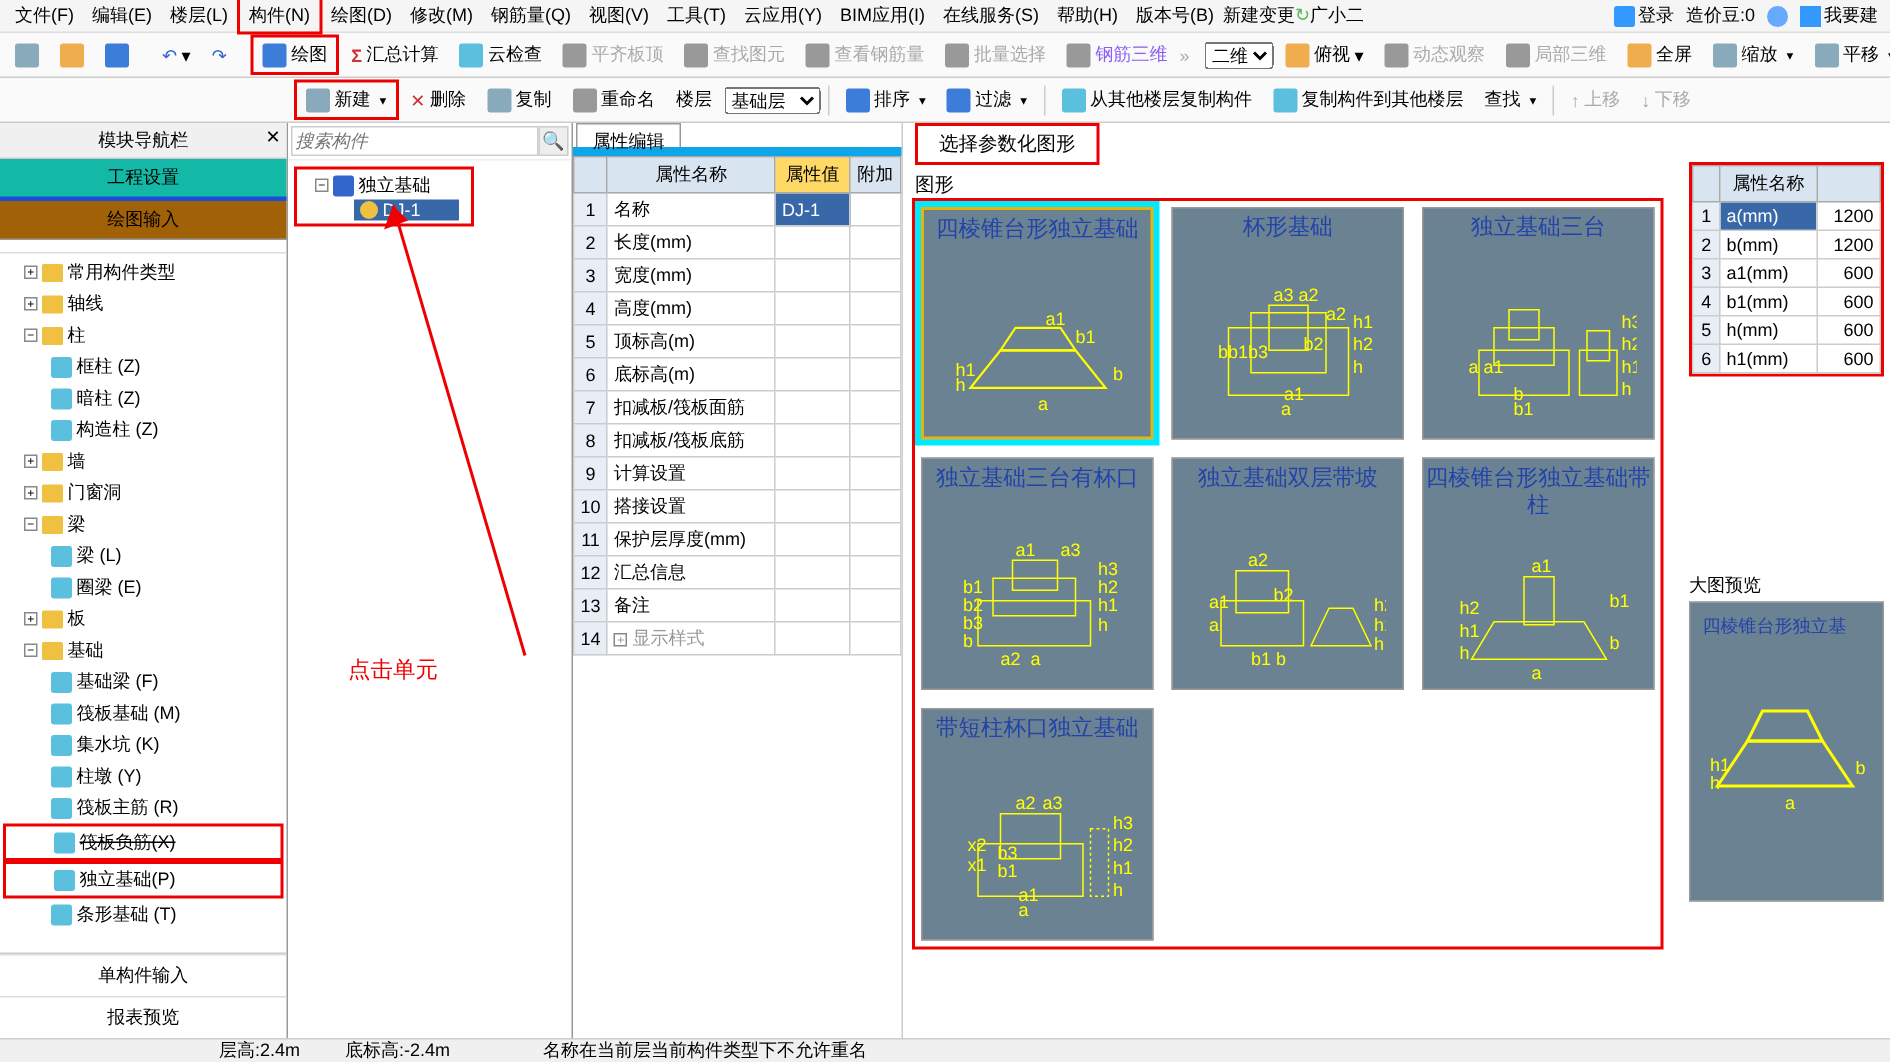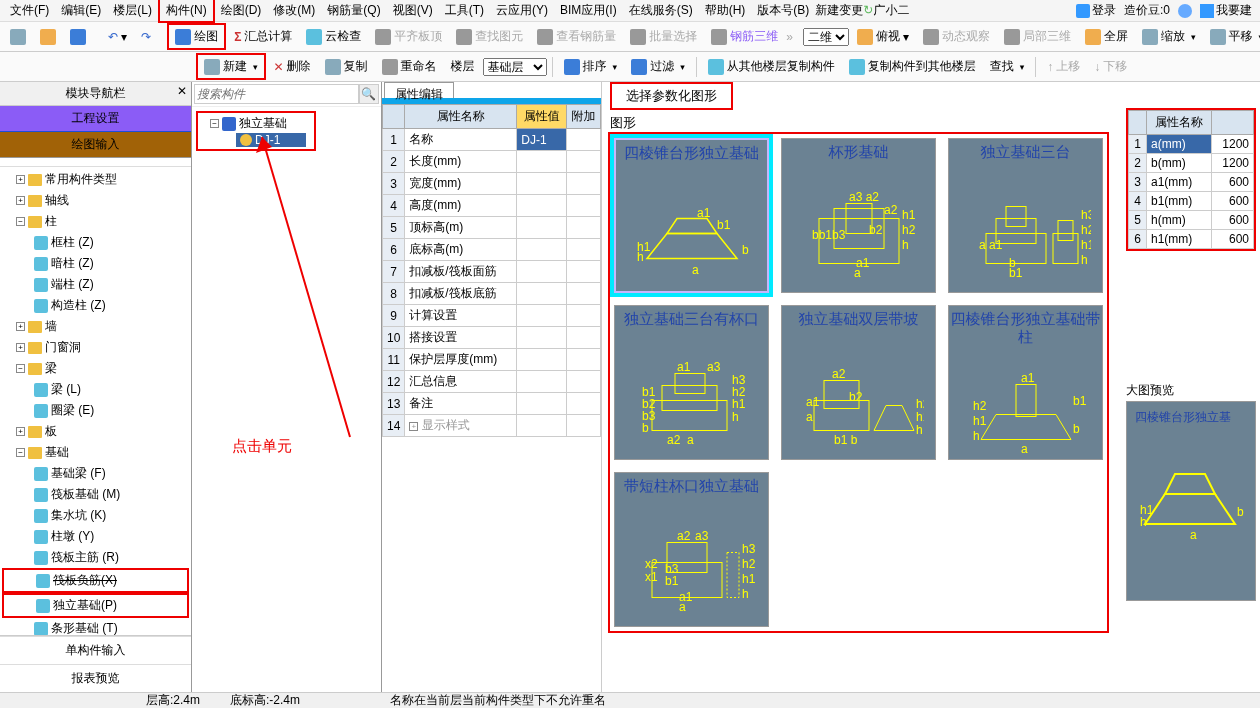--- a/index.html
+++ b/index.html
@@ -25,21 +25,21 @@
 .ticon.orange { background: #f0ad4e; }
 .ticon.gray { background: #999; }
 .ticon.cyan { background: #5bc0de; }
 .dropdown-arrow::after { content: "▾"; margin-left: 3px; font-size: 9px; }
 
 
 .main-area { display: flex; height: calc(708px - 22px - 30px - 30px - 16px); justify-content: flex-end; }
 .left-panel { width: 192px; border-right: 1px solid #999; display: flex; flex-direction: column; background: #fff; }
 .left-header { background: #f0f0f0; border-bottom: 1px solid #ccc; padding: 3px; text-align: center; font-size: 12px; position: relative; }
 .left-header .close-x { position: absolute; right: 4px; top: 2px; cursor: pointer; }
-.left-section-tab { padding: 4px; text-align: center; background: #8b5cf6; border-bottom: 1px solid #1d4ed8; cursor: pointer; }
+.left-section-tab { padding: 4px; text-align: center; background: #14b8a6; border-bottom: 3px solid #1d4ed8; cursor: pointer; }
 .left-tree { flex: 1; overflow: auto; padding: 2px; }
 .tree-node { padding: 2px 2px 2px 4px; cursor: pointer; display: flex; align-items: center; gap: 3px; white-space: nowrap; }
 .tree-node.level1 { padding-left: 14px; }
 .tree-node.level2 { padding-left: 32px; }
 .tree-exp { width: 9px; height: 9px; border: 1px solid #888; display: inline-flex; align-items: center; justify-content: center; font-size: 8px; line-height: 7px; background: #fff; }
 .tree-folder { width: 14px; height: 12px; background: #f0c040; display: inline-block; border-radius: 1px; }
 .tree-leaf-icon { width: 14px; height: 14px; display: inline-block; background: #5bc0de; border-radius: 2px; }
 .left-bottom-tabs { border-top: 1px solid #ccc; }
 .left-bottom-tab { padding: 5px; text-align: center; border-top: 1px solid #ddd; cursor: pointer; }
 
@@ -72,21 +72,21 @@
 .prop-table td.val-cell { background: #fff; }
 .prop-table tr.sel td.val-cell { background: #3868a8; color: #fff; }
 
 
 .shape-area { flex: 1; position: relative; padding: 4px; overflow: hidden; }
 .shape-title { position: absolute; left: 8px; top: 0px; border: 2px solid #e00; padding: 3px 14px; font-size: 13px; background: #fff; }
 .shape-label { position: absolute; left: 8px; top: 32px; font-size: 13px; }
 .shape-grid { position: absolute; left: 6px; top: 50px; display: grid; grid-template-columns: repeat(3, 155px); gap: 12px; }
 .shape-cell { height: 155px; background: #6b8293; border: 1px solid #999; position: relative; display: flex; flex-direction: column; align-items: center; padding-top: 4px; cursor: pointer; }
 .shape-cell .shape-name { color: #2244aa; font-size: 15px; text-align: center; line-height: 1.2; margin-bottom: 4px; }
-.shape-cell.selected { outline: 4px solid #00eaff; border: 2px solid #c4b5fd; }
+.shape-cell.selected { outline: 4px solid #00eaff; border: 2px solid #eab308; }
 .shape-cell svg { flex: 1; }
 
 
 .param-panel { width: 130px; position: absolute; right: 4px; top: 26px; }
 .param-panel table { border-collapse: collapse; width: 100%; }
 .param-panel th { background: #d8e4f0; border: 1px solid #aaa; padding: 3px; font-weight: normal; }
 .param-panel td { border: 1px solid #ccc; padding: 2px 4px; background: #fff; }
 .param-panel td.num { background: #e8eef5; text-align: center; width: 18px; }
 .param-panel tr.sel td.name { background: #3868a8; color: #fff; }
 .param-panel .wrap { border: 2px solid #e00; }
@@ -285,24 +285,20 @@
           <span class="tree-folder"></span>
           <span>柱</span>
         </div>
       <div class="tree-node level2">
           <span class="tree-leaf-icon"></span>
           <span>框柱 (Z)</span>
         </div>
       <div class="tree-node level2">
           <span class="tree-leaf-icon"></span>
           <span>暗柱 (Z)</span>
-        </div>
-      <div class="tree-node level2">
-          <span class="tree-leaf-icon"></span>
-          <span>端柱 (Z)</span>
         </div>
       <div class="tree-node level2">
           <span class="tree-leaf-icon"></span>
           <span>构造柱 (Z)</span>
         </div>
       <div class="tree-node level1">
           <span class="tree-exp">+</span>
           <span class="tree-folder"></span>
           <span>墙</span>
         </div>
@@ -692,14 +688,14 @@
           </div>
         </div>
       </div>
     </div>
   </div>
 </div>
 
 <div class="status-bar">
   <span style="margin-left:140px">层高:2.4m</span>
   <span>底标高:-2.4m</span>
-  <span style="margin-left:60px">名称在当前层当前构件类型下不允许重名</span>
+  <span style="margin-left:32px">名称在当前层当前构件类型下不允许重名</span>
 </div>
 
 </body></html>

